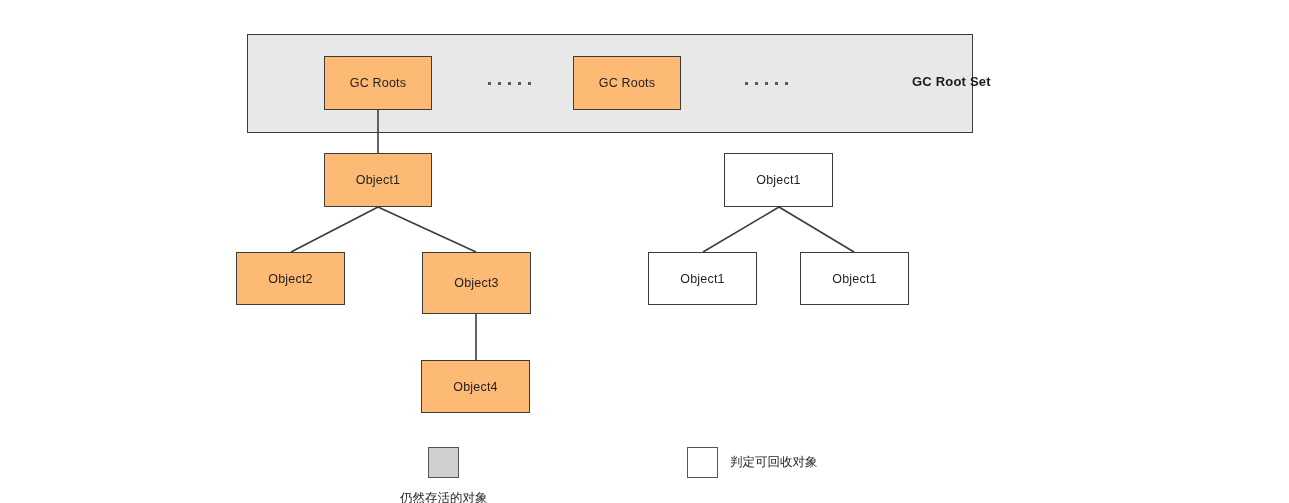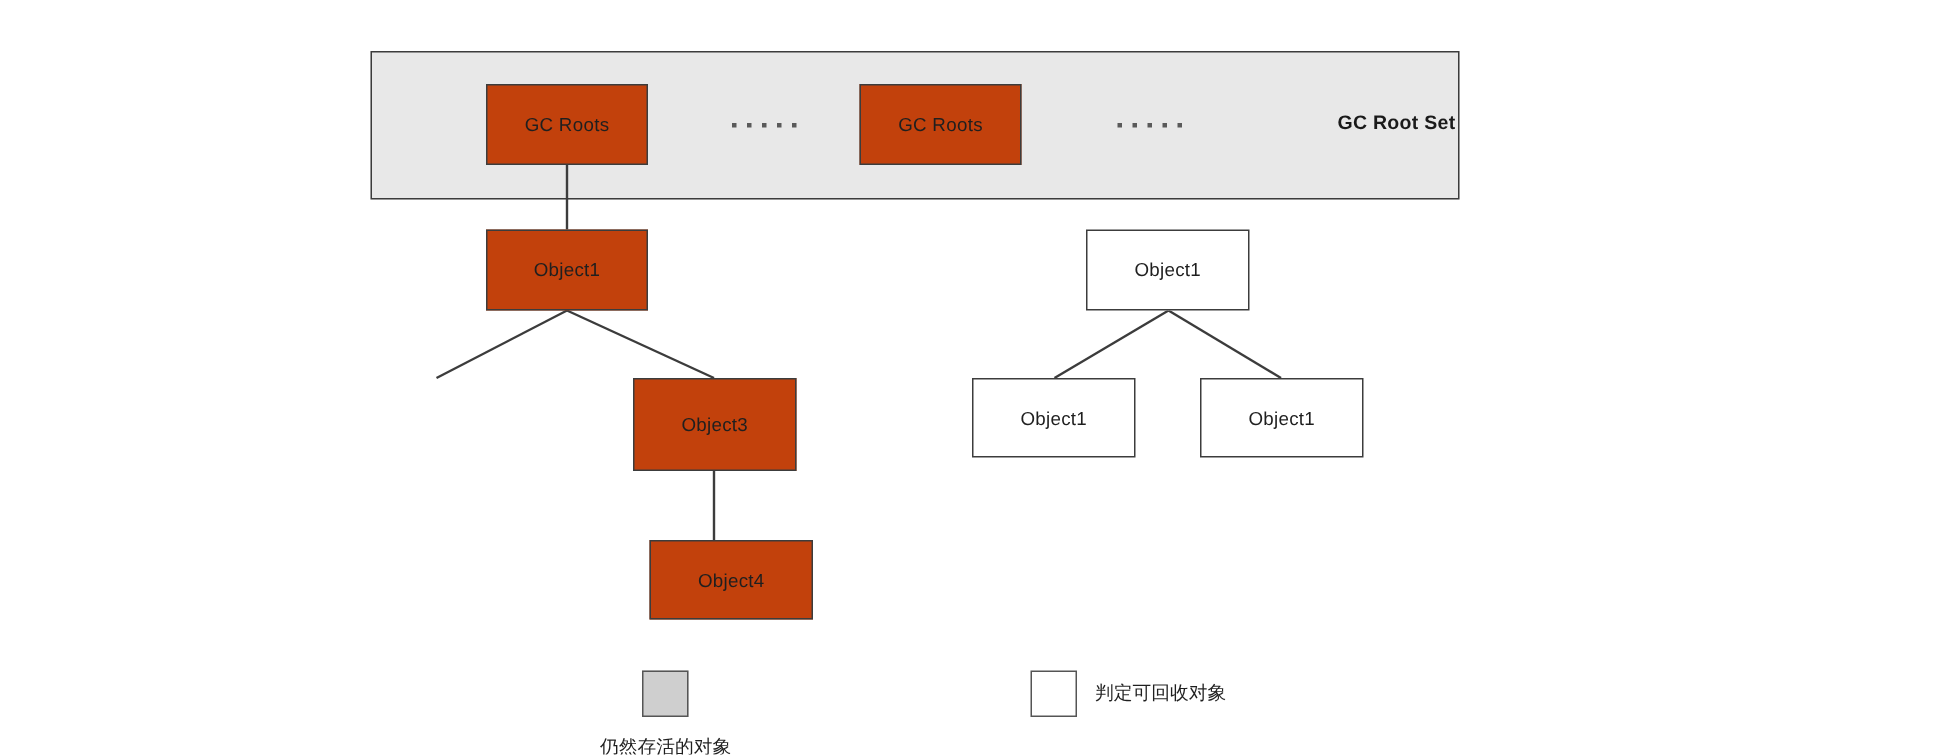--- a/index.html
+++ b/index.html
@@ -32,41 +32,40 @@
     left: 247px;
     top: 34px;
     width: 726px;
     height: 99px;
     background: #e8e8e8;
     border: 1.5px solid #3c3c3c;
     box-sizing: border-box;
   }
   .banner-label {
     position: absolute;
-    left: 876px;
+    left: 912px;
     top: 74px;
     width: 110px;
-    text-align: center;
     font-size: 13px;
     font-weight: bold;
     color: #1a1a1a;
     letter-spacing: 0.2px;
   }
   .node {
     position: absolute;
     box-sizing: border-box;
     border: 1.6px solid #3c3c3c;
     display: flex;
     align-items: center;
     justify-content: center;
     font-size: 12.5px;
     color: #1f1f1f;
     letter-spacing: 0.2px;
   }
-  .node.alive { background: #c2410c; }
+  .node.alive { background: #fdba74; }
   .node.garbage { background: #ffffff; }
 
   .dots {
     position: absolute;
     display: flex;
     gap: 7px;
     align-items: center;
   }
   .dots i {
     display: block;
@@ -140,26 +139,29 @@
       <i></i>
       <i></i>
       <i></i>
       <i></i>
   </div>
 
   <div class="node alive" style="left:324px; top:153px; width:108px; height:54px;">
     <span>Object1</span>
   </div>
 
+  <div class="node alive" style="left:236px; top:252px; width:109px; height:53px;">
+    <span>Object2</span>
+  </div>
 
   <div class="node alive" style="left:422px; top:252px; width:109px; height:62px;">
     <span>Object3</span>
   </div>
 
-  <div class="node alive" style="left:421px; top:360px; width:109px; height:53px;margin-left:12px;">
+  <div class="node alive" style="left:421px; top:360px; width:109px; height:53px;">
     <span>Object4</span>
   </div>
 
   <div class="node garbage" style="left:724px; top:153px; width:109px; height:54px;">
     <span>Object1</span>
   </div>
 
   <div class="node garbage" style="left:648px; top:252px; width:109px; height:53px;">
     <span>Object1</span>
   </div>

